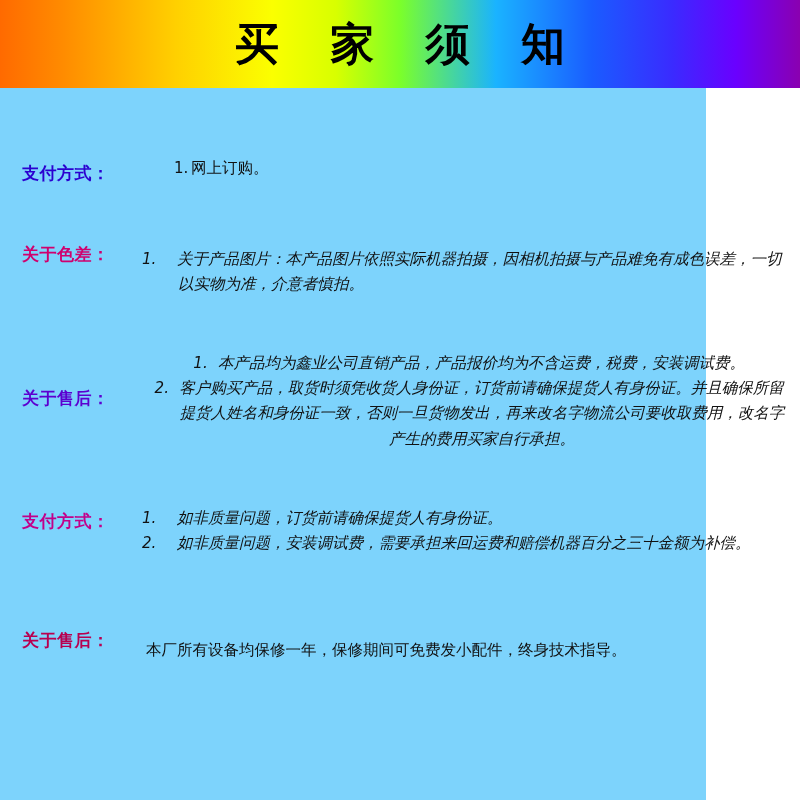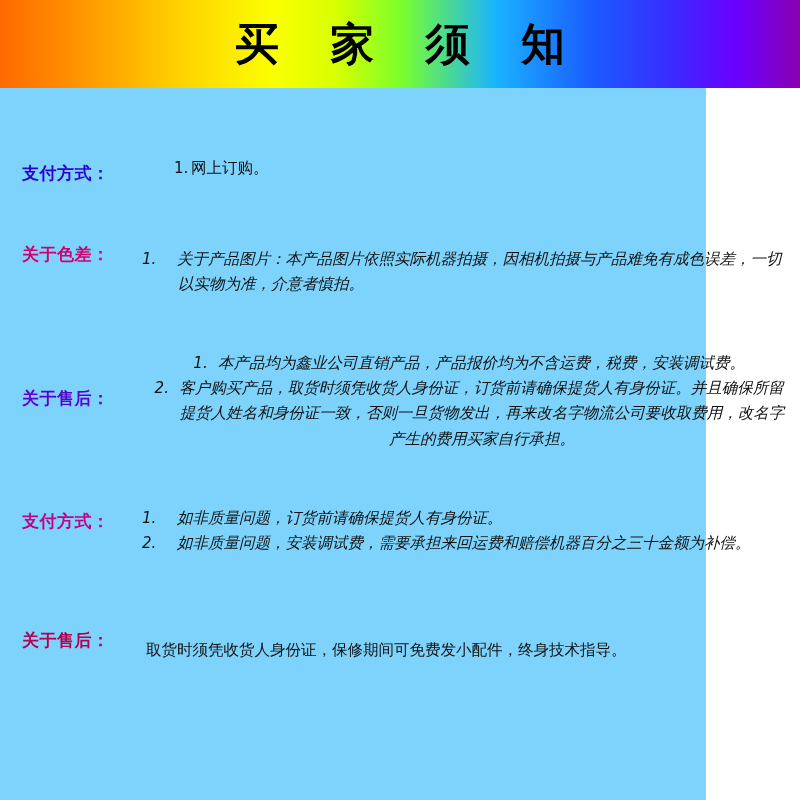--- a/index.html
+++ b/index.html
@@ -170,19 +170,19 @@
         <div class="line wrap indent-hang">
           <span class="num">2.</span><span>如非质量问题，安装调试费，需要承担来回运费和赔偿机器百分之三十金额为补偿。</span>
         </div>
       </div>
     </div>
 
     <div class="section" id="sec-after">
       <div class="label-col label-after" style="color: rgb(184, 0, 80);">关于售后：</div>
       <div class="lines-col">
         <div class="line">
-          <span>取货时须凭收货人身份证，保修期间可免费发小配件，终身技术指导。</span>
+          <span>本厂所有设备均保修一年，保修期间可免费发小配件，终身技术指导。</span>
         </div>
       </div>
     </div>
 
   </div>
 </div>
 
 </body></html>

